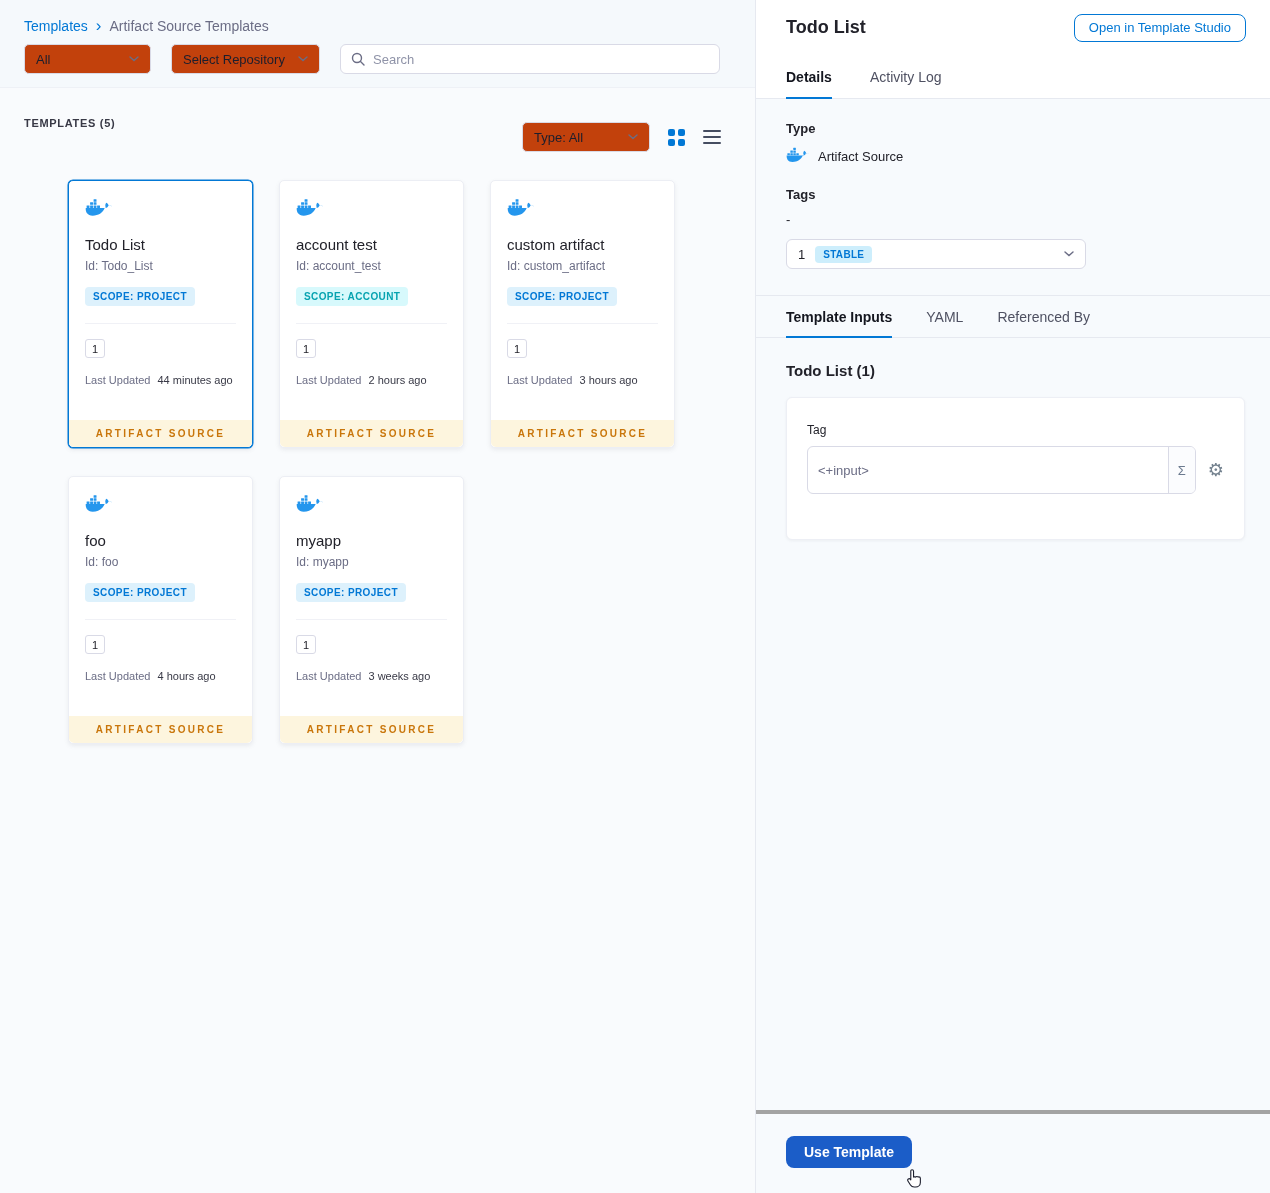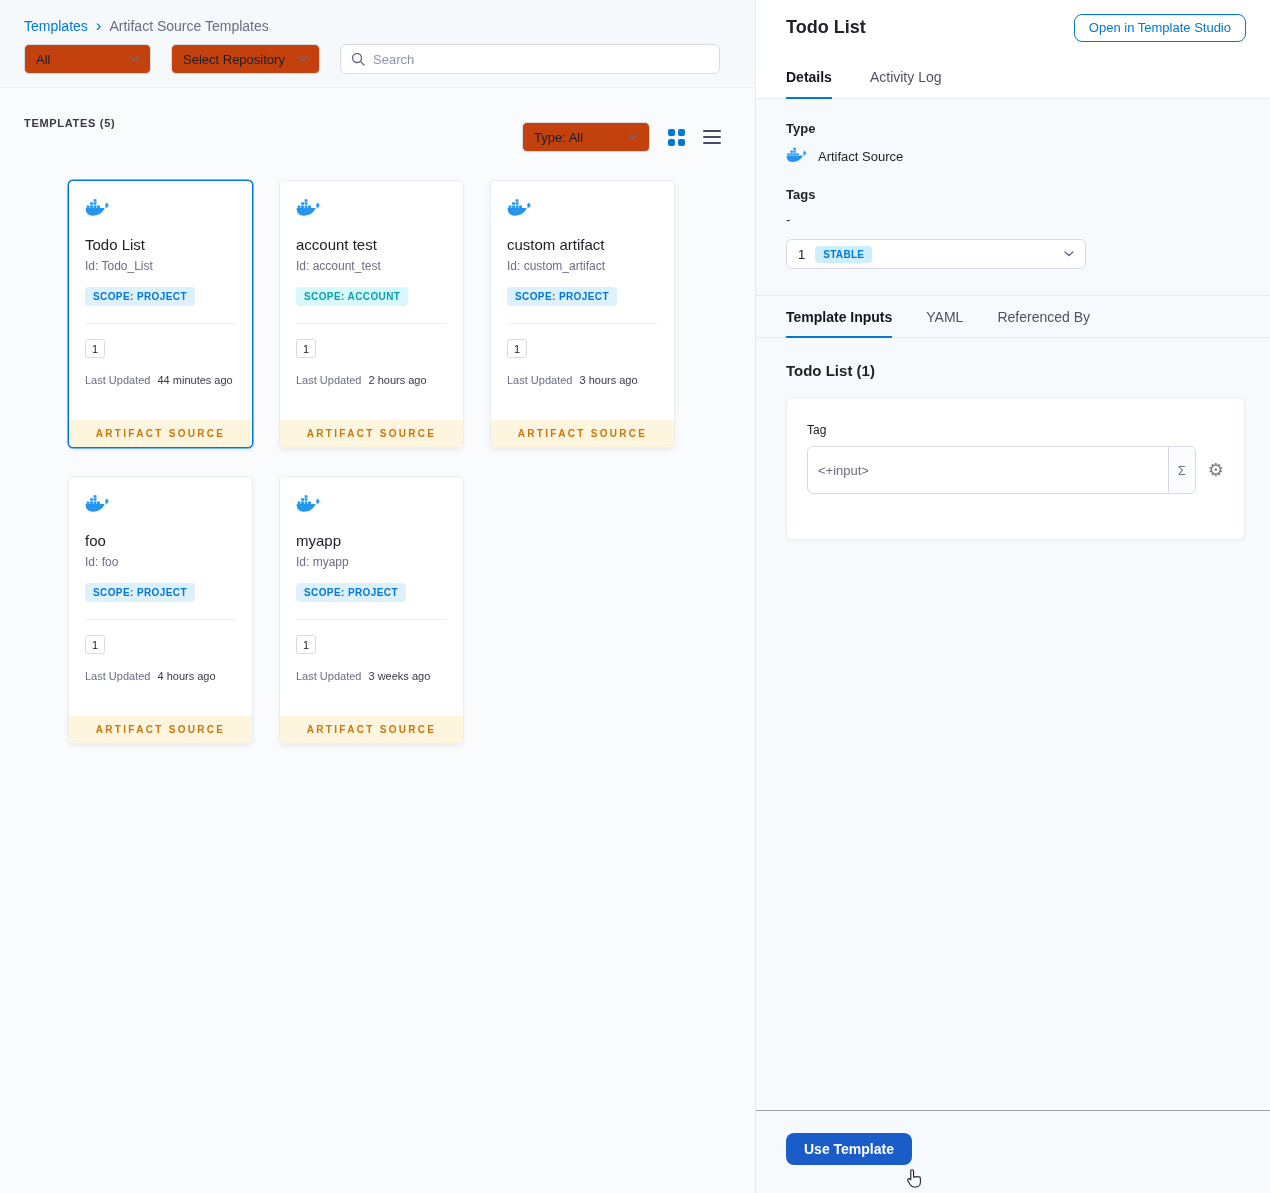--- a/index.html
+++ b/index.html
@@ -71,21 +71,21 @@
   .inputs-section { padding:24px 25px 0 30px; }
   .inputs-title { font-size:15px; font-weight:600; color:#22222a; }
   .input-card { margin-top:18px; background:#fff; border:1px solid #edeff5; border-radius:6px; box-shadow:0 1px 3px rgba(96,97,112,.08); padding:25px 20px 45px; }
   .tag-label { font-size:12px; color:#22222a; }
   .tag-row { margin-top:9px; display:flex; align-items:center; gap:12px; }
   .tag-input-wrap { width:400px; height:48px; background:#fff; border:1px solid #d9dae6; border-radius:6px; display:flex; overflow:hidden; }
   .tag-input-wrap input { flex:1; border:none; outline:none; padding:0 10px; font-size:13px; color:#6b6d85; font-family:inherit; background:transparent; }
   .sigma-btn { width:27px; border-left:1px solid #d9dae6; display:flex; align-items:center; justify-content:center; font-size:13px; color:#6b7a8f; background:#fbfcfe; cursor:pointer; }
   .gear-btn { font-size:18px; color:#74828f; line-height:1; cursor:pointer; }
 
-  .panel-footer { position:absolute; left:0; bottom:0; width:100%; height:83px; border-top:1px solid #a3a3a3; padding:22px 0 0 30px;margin-top:46px; }
+  .panel-footer { position:absolute; left:0; bottom:0; width:100%; height:83px; border-top:4px solid #a3a3a3; padding:22px 0 0 30px;margin-top:46px; }
   .use-template-btn { height:32px; padding:0 18px; background:#1b5dc8; border:none; border-radius:8px; color:#fff; font-size:14px; font-weight:700; cursor:pointer; font-family:inherit; }
 
   .mouse-cursor { position:absolute; left:905px; top:1168px; pointer-events:none; }
   .chev { flex-shrink:0; }
 </style>
 </head>
 <body>
 
 <div class="app">
 

